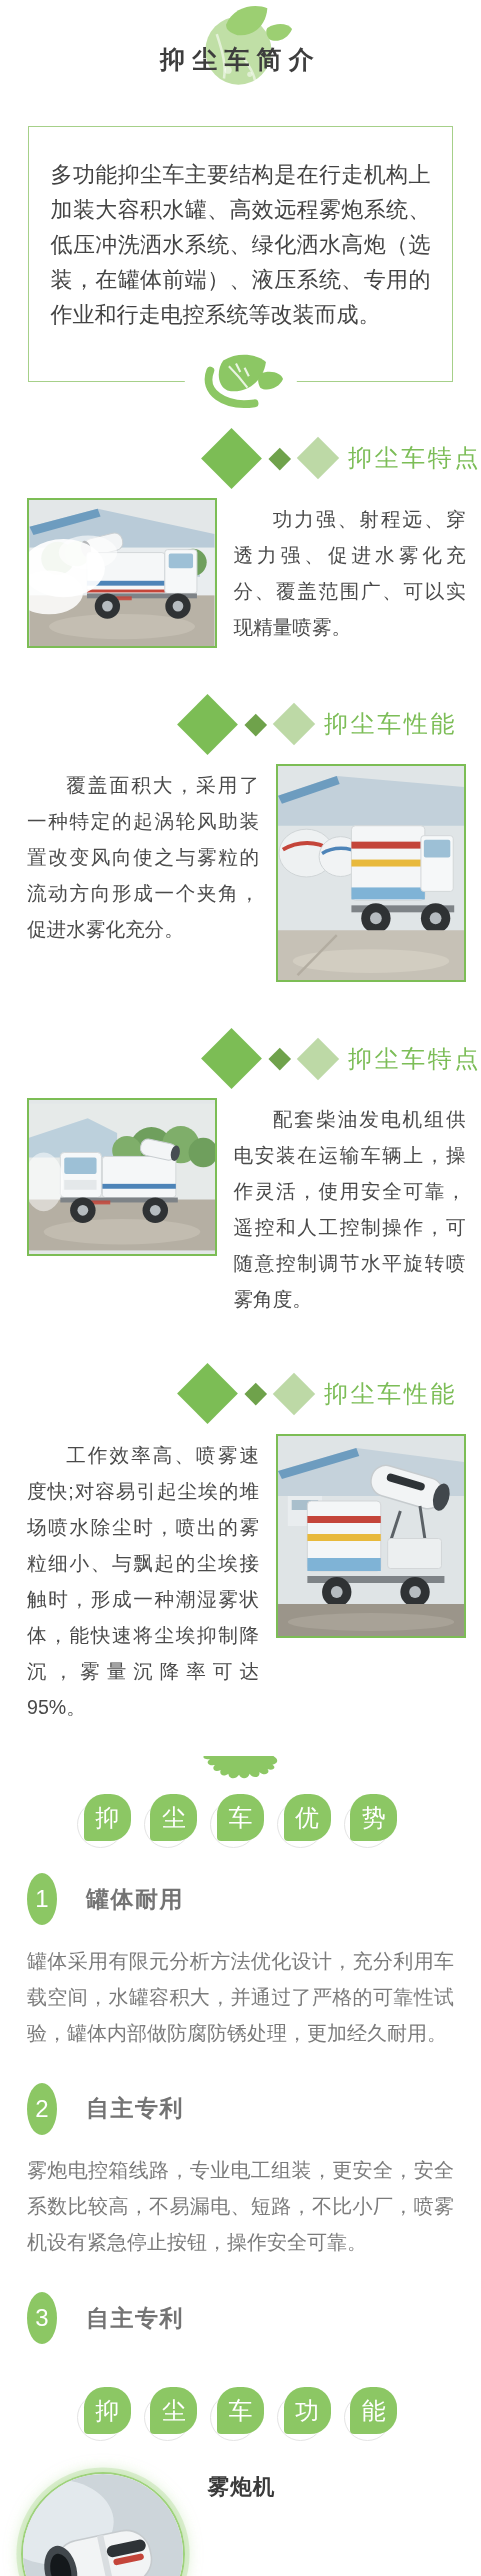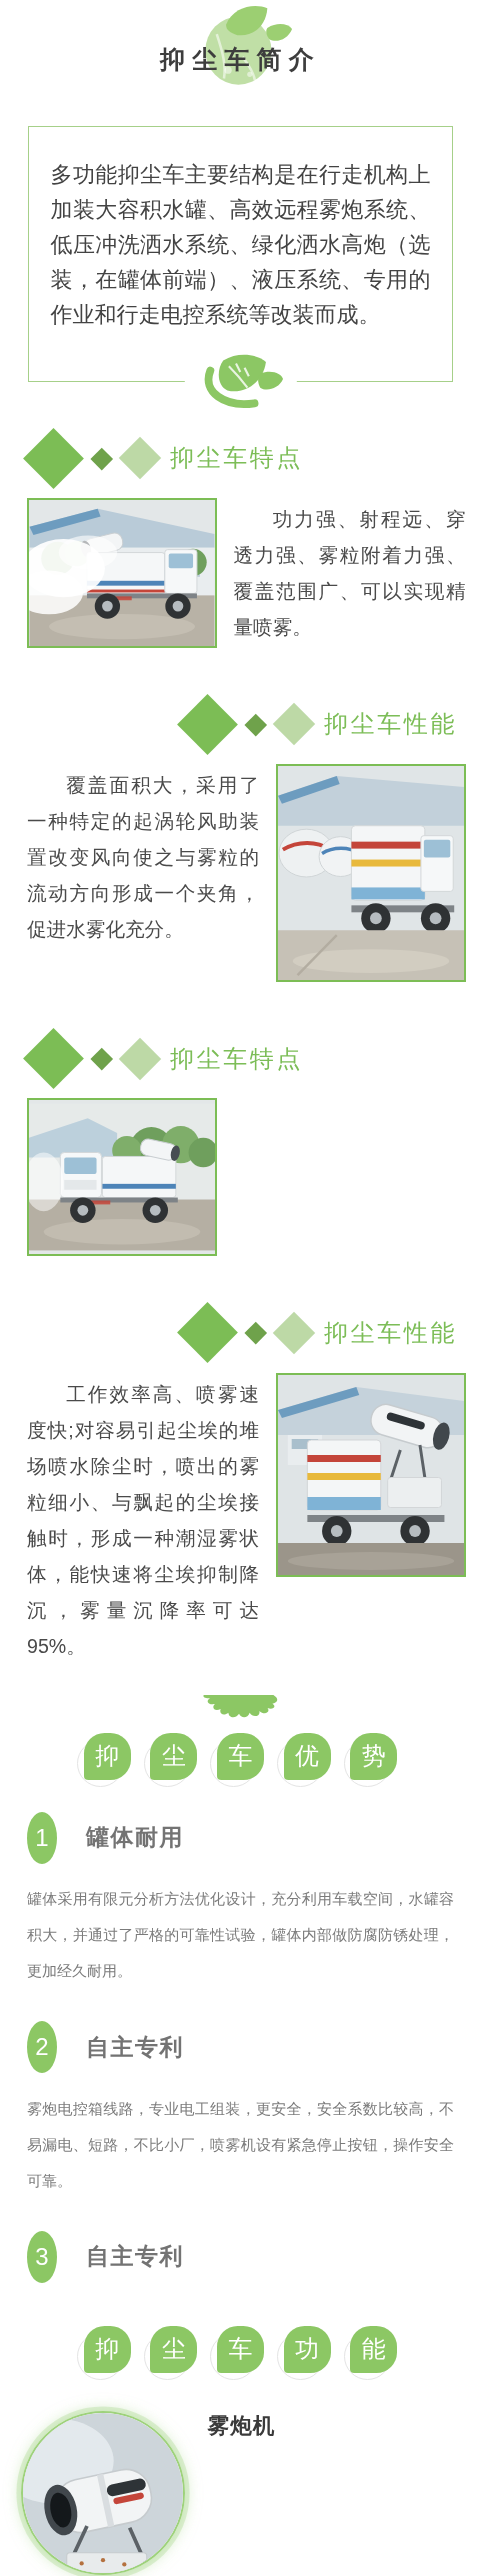--- a/index.html
+++ b/index.html
@@ -22,21 +22,21 @@
   }
   .intro-text{
     margin:0;font-size:22px;line-height:35px;color:#434343;text-align:justify;
   }
   .intro-leaf{
     position:absolute;left:50%;bottom:-28px;transform:translateX(-50%);
     width:98px;height:57px;background:#ffffff;padding:0 7.2px;
   }
   
   .sec-head{display:flex;align-items:center;margin-top:44px;height:65px;}
-  .sec-head.left{padding-left:32px;}
+  .sec-head.left{padding-left:20px;justify-content:flex-end;}
   .sec-head.right{justify-content:flex-end;padding-right:24px;}
   .dm{display:inline-block;transform:rotate(45deg);flex:none;}
   .d-big{width:43px;height:43px;background:#7cbd55;margin-right:18.5px;}
   .d-sm{width:15.5px;height:15.5px;background:#6fa24b;margin-right:15.5px;}
   .d-md{width:30px;height:30px;background:#bdd9a6;margin-right:15.5px;}
   .sec-title{margin:0;font-size:24px;font-weight:500;color:#7cbd57;letter-spacing:2.6px;}
   
   .feat-row{display:flex;align-items:flex-start;padding:7.2px 15.5px 0 27px;}
   .photo-rect{flex:none;border:2.6px solid #7cbd55;background:#e3e7e8;overflow:hidden;box-sizing:border-box;}
   .ph-a{width:190px;height:150px;}
@@ -64,21 +64,21 @@
     display:flex;align-items:center;justify-content:center;
   }
   
   .adv-item{padding:0 27px;margin-top:32px;}
   .adv-head{display:flex;align-items:center;}
   .num-oval{
     flex:none;width:30px;height:52px;border-radius:50%;background:#8cc764;color:#ffffff;
     font-size:24px;display:flex;align-items:center;justify-content:center;
   }
   .adv-title{margin:0 0 0 29px;font-size:23px;font-weight:700;color:#737373;letter-spacing:1.5px;}
-  .adv-text{margin:17.5px 0 0;font-size:15px;line-height:36px;color:#7b7b7b;text-align:justify;}
+  .adv-text{margin:17.5px 0 0;font-size:20px;line-height:36px;color:#7b7b7b;text-align:justify;}
   
   .fn-row{display:flex;align-items:flex-start;padding:0 17.5px 0 20.6px;margin-top:34px;}
   .photo-circle{position:relative;flex:none;width:164px;height:164px;margin-top:4.1px;}
   .pc-img{
     position:absolute;inset:0;border-radius:50%;overflow:hidden;border:2.1px solid #9ed27b;
     box-shadow:0 0 0 4.6px rgba(156,210,123,0.28),0 0 15.5px rgba(156,210,123,0.55);
   }
   .pc-img svg{display:block;width:100%;height:100%;}
   .fn-col{flex:1;}
   .photo-circle + .fn-col{margin-left:23px;}
@@ -145,21 +145,21 @@
         <rect x="150" y="198" width="60" height="8" fill="#c4453a" opacity="0.85"></rect>
         <circle cx="160" cy="218" r="26" fill="#2f3234"></circle>
           <circle cx="160" cy="218" r="11" fill="#b6bcc0"></circle>
         <circle cx="305" cy="218" r="26" fill="#2f3234"></circle>
           <circle cx="305" cy="218" r="11" fill="#b6bcc0"></circle>
         <ellipse cx="70" cy="140" rx="85" ry="60" fill="#ffffff" opacity="0.92"></ellipse>
         <ellipse cx="40" cy="190" rx="70" ry="45" fill="#ffffff" opacity="0.85"></ellipse>
         <ellipse cx="120" cy="108" rx="60" ry="35" fill="#ffffff" opacity="0.6"></ellipse>
       </svg>
     </div>
-    <p class="feat-text">功力强、射程远、穿透力强、雾粒附着力强、覆盖范围广、可以实现精量喷雾。</p>
+    <p class="feat-text">功力强、射程远、穿透力强、促进水雾化充分、覆盖范围广、可以实现精量喷雾。</p>
   </div>
 
   <div class="sec-head right">
     <span class="dm d-big"></span>
     <span class="dm d-sm"></span>
     <span class="dm d-md"></span>
     <h2 class="sec-title">抑尘车性能</h2>
   </div>
   <div class="feat-row">
     <p class="feat-text">覆盖面积大，采用了一种特定的起涡轮风助装置改变风向使之与雾粒的流动方向形成一个夹角，促进水雾化充分。</p>
@@ -218,20 +218,21 @@
         <rect x="72" y="156" width="66" height="20" fill="#e4e8ea"></rect>
         <rect x="64" y="192" width="240" height="10" fill="#7e8387"></rect>
         <rect x="96" y="198" width="70" height="8" fill="#c4453a" opacity="0.85"></rect>
         <circle cx="110" cy="218" r="26" fill="#2f3234"></circle>
           <circle cx="110" cy="218" r="11" fill="#b6bcc0"></circle>
         <circle cx="258" cy="218" r="26" fill="#2f3234"></circle>
           <circle cx="258" cy="218" r="11" fill="#b6bcc0"></circle>
         <ellipse cx="30" cy="160" rx="40" ry="60" fill="#ffffff" opacity="0.5"></ellipse>
       </svg>
     </div>
+    <p class="feat-text">配套柴油发电机组供电安装在运输车辆上，操作灵活，使用安全可靠，遥控和人工控制操作，可随意控制调节水平旋转喷雾角度。</p>
   </div>
 
   <div class="sec-head right">
     <span class="dm d-big"></span>
     <span class="dm d-sm"></span>
     <span class="dm d-md"></span>
     <h2 class="sec-title">抑尘车性能</h2>
   </div>
   <div class="feat-row">
     <p class="feat-text">工作效率高、喷雾速度快;对容易引起尘埃的堆场喷水除尘时，喷出的雾粒细小、与飘起的尘埃接触时，形成一种潮湿雾状体，能快速将尘埃抑制降沉，雾量沉降率可达95%。</p>

